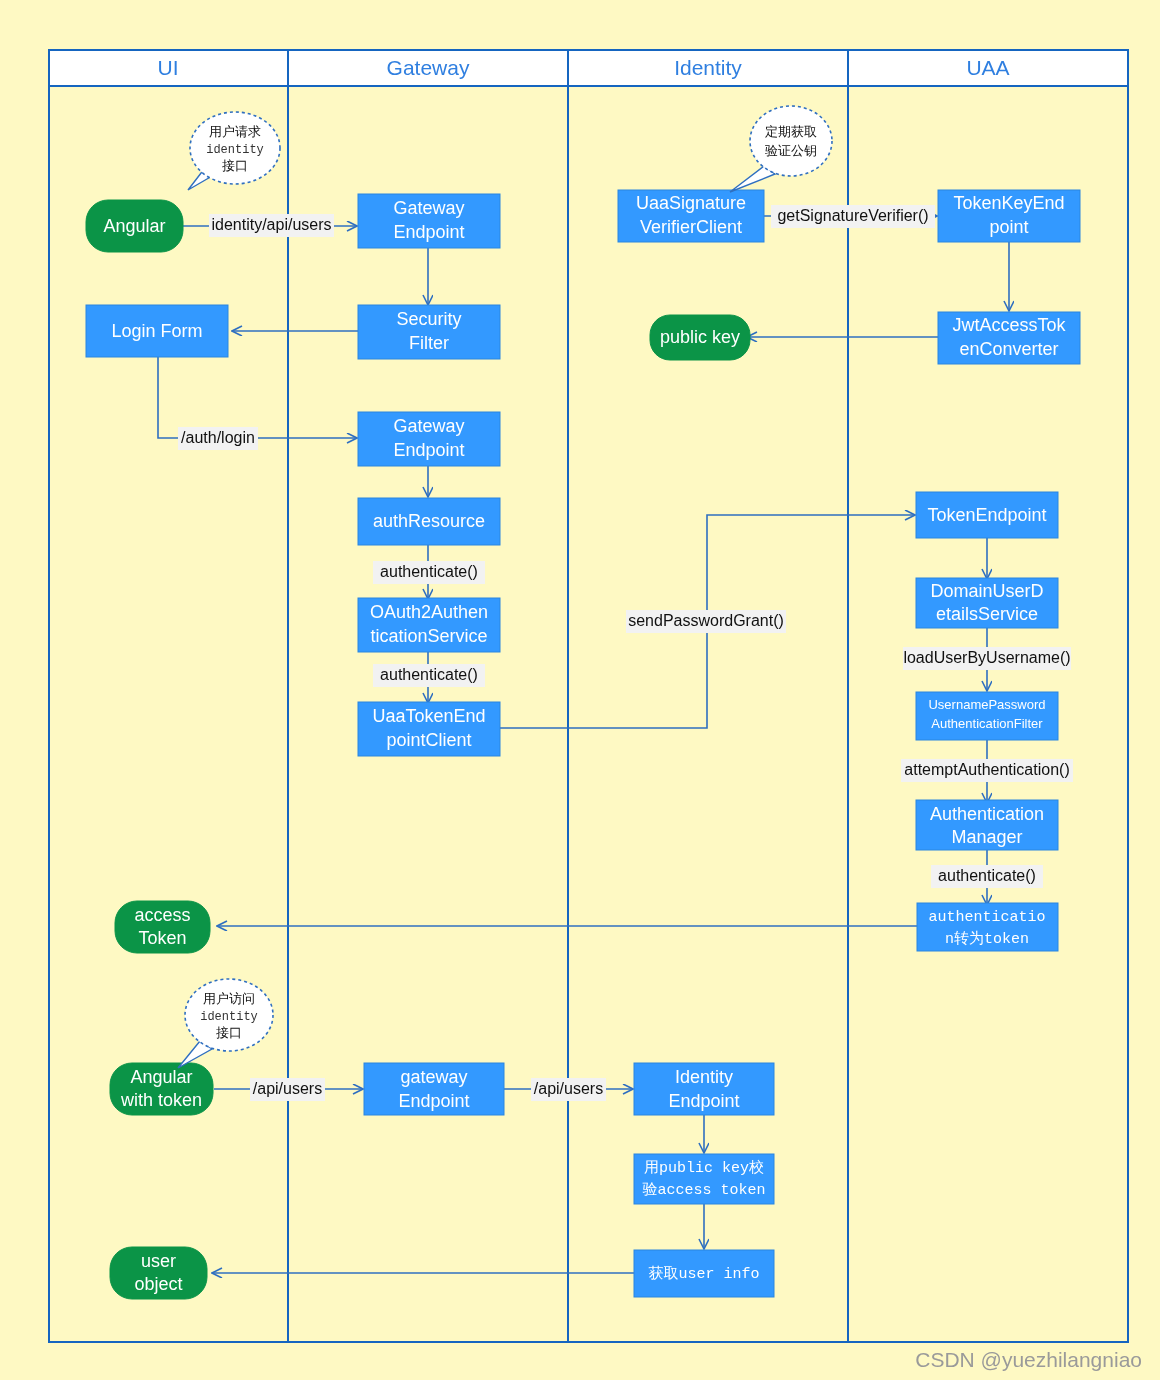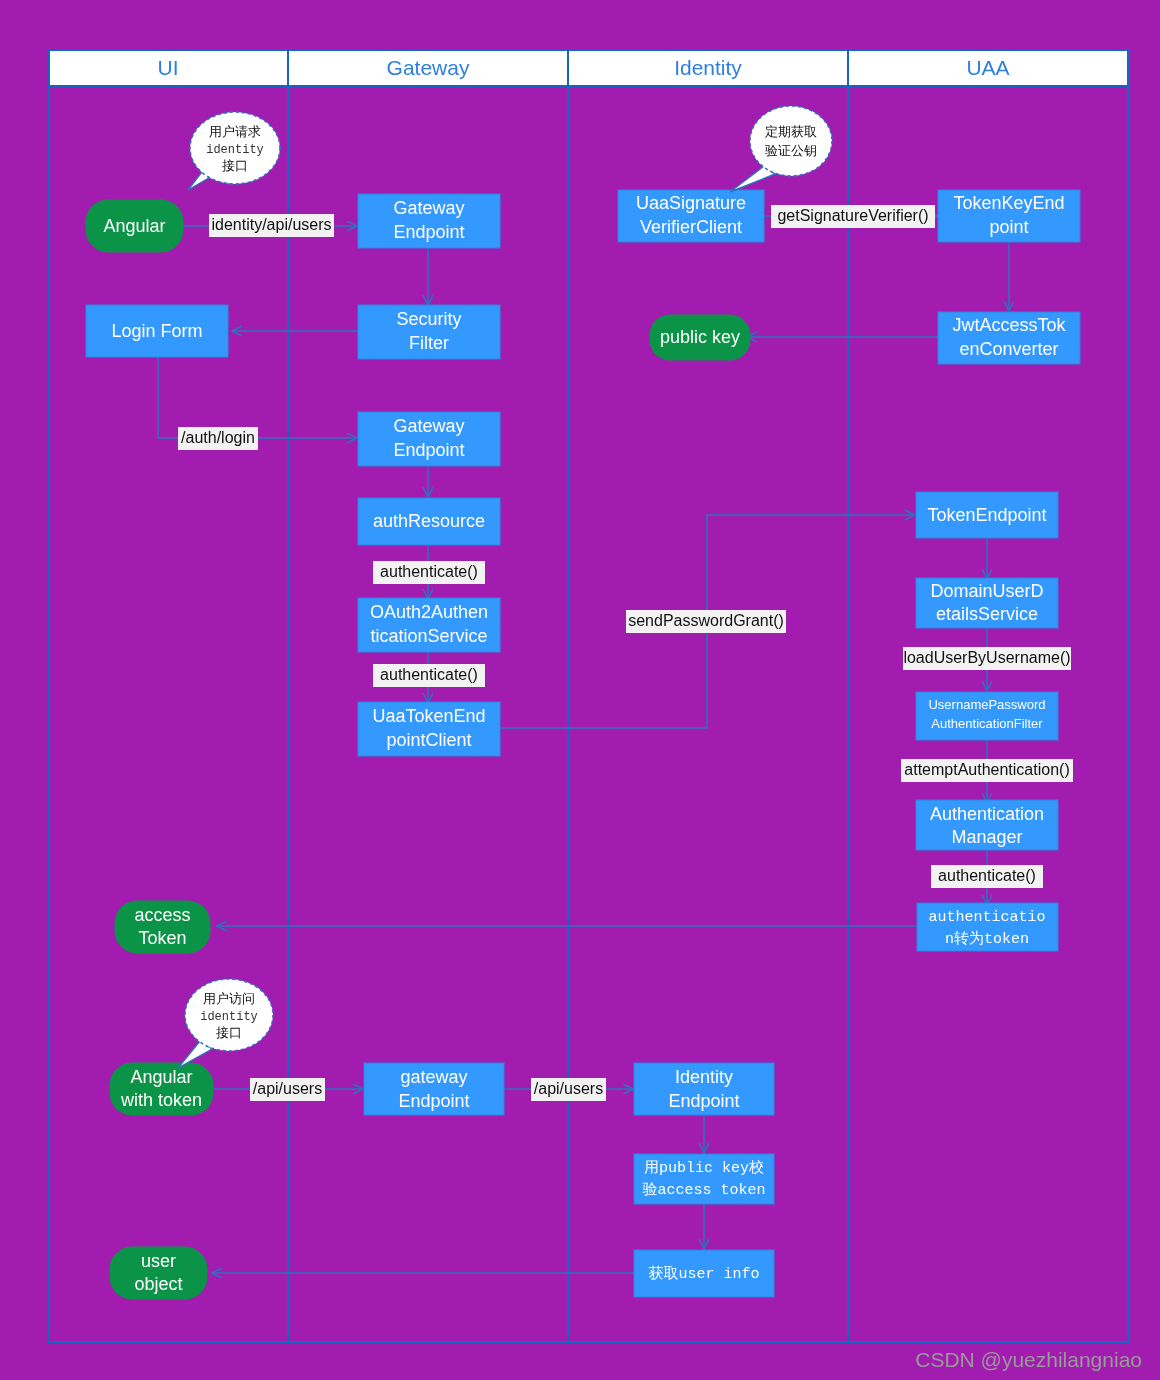--- a/index.html
+++ b/index.html
@@ -1,21 +1,21 @@
 <!DOCTYPE html>
 <html><head>
 <meta charset="utf-8">
 <style>
   html,body{margin:0;padding:0;background:#000;}
   body{
     width:1160px;height:1380px;overflow:hidden;
     font-family:"Liberation Sans","DejaVu Sans",sans-serif;
     background:#000;
   }
-  #stage{position:relative;width:1160px;height:1380px;background:#a21caf;}
+  #stage{position:relative;width:1160px;height:1380px;background:#fef9c3;}
   svg.diagram{position:absolute;left:0;top:0;width:1160px;height:1380px;display:block;}
   .lane-head{fill:#ffffff;stroke:#1565c0;stroke-width:2;}
   .lane-line{stroke:#1565c0;stroke-width:2;fill:none;}
   .frame{stroke:#1565c0;stroke-width:2;fill:none;}
   .lane-title{fill:#2f7fe0;font-size:21px;font-family:"Liberation Sans",sans-serif;text-anchor:middle;dominant-baseline:middle;}
   .nbox{fill:#3399ff;stroke:#2a86e0;stroke-width:1;}
   .ngreen{fill:#0b9447;stroke:#0b9447;stroke-width:1;}
   .ntext{fill:#ffffff;font-size:18px;font-family:"Liberation Sans",sans-serif;text-anchor:middle;dominant-baseline:middle;}
   .ntext-sm{fill:#ffffff;font-size:13px;font-family:"Liberation Sans",sans-serif;text-anchor:middle;dominant-baseline:middle;}
   .ntext-mono{fill:#ffffff;font-size:15px;font-family:"Liberation Mono","DejaVu Sans Mono",monospace;text-anchor:middle;dominant-baseline:middle;}

